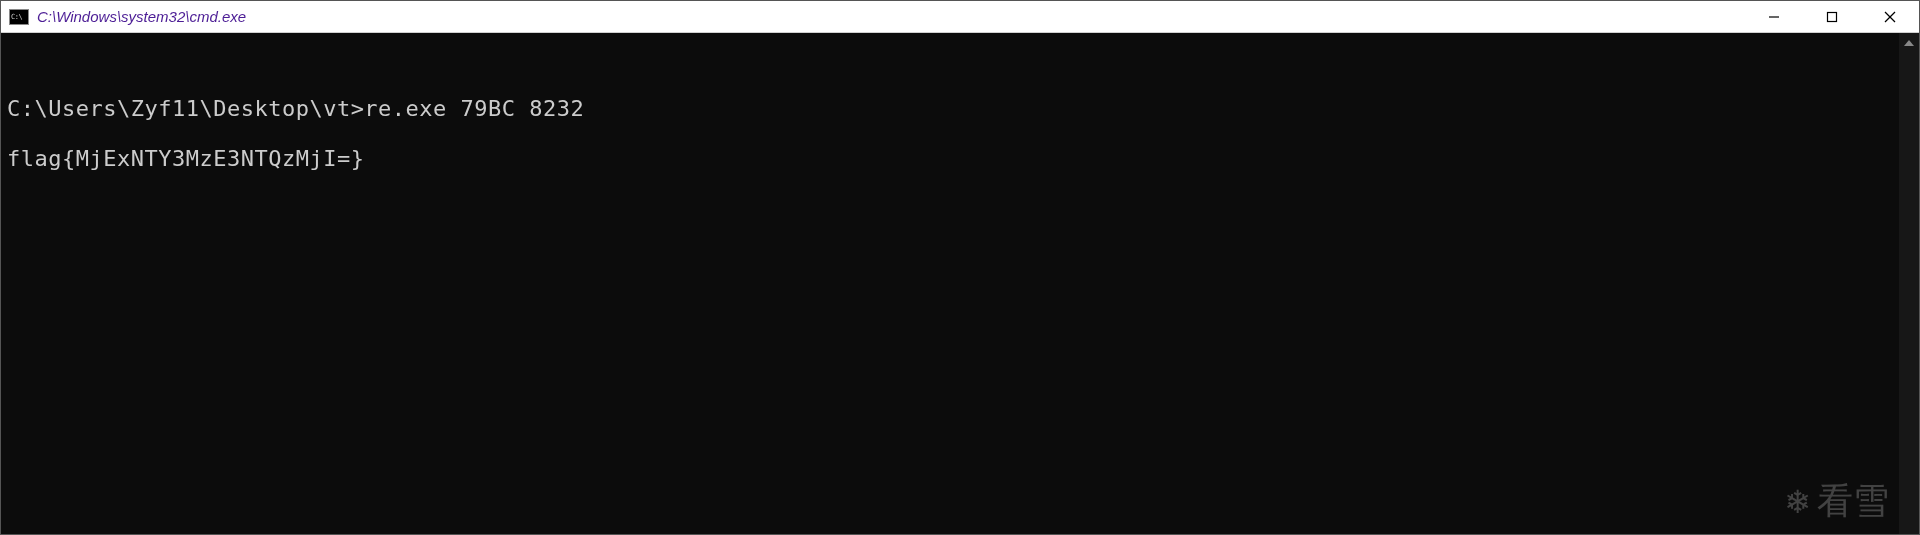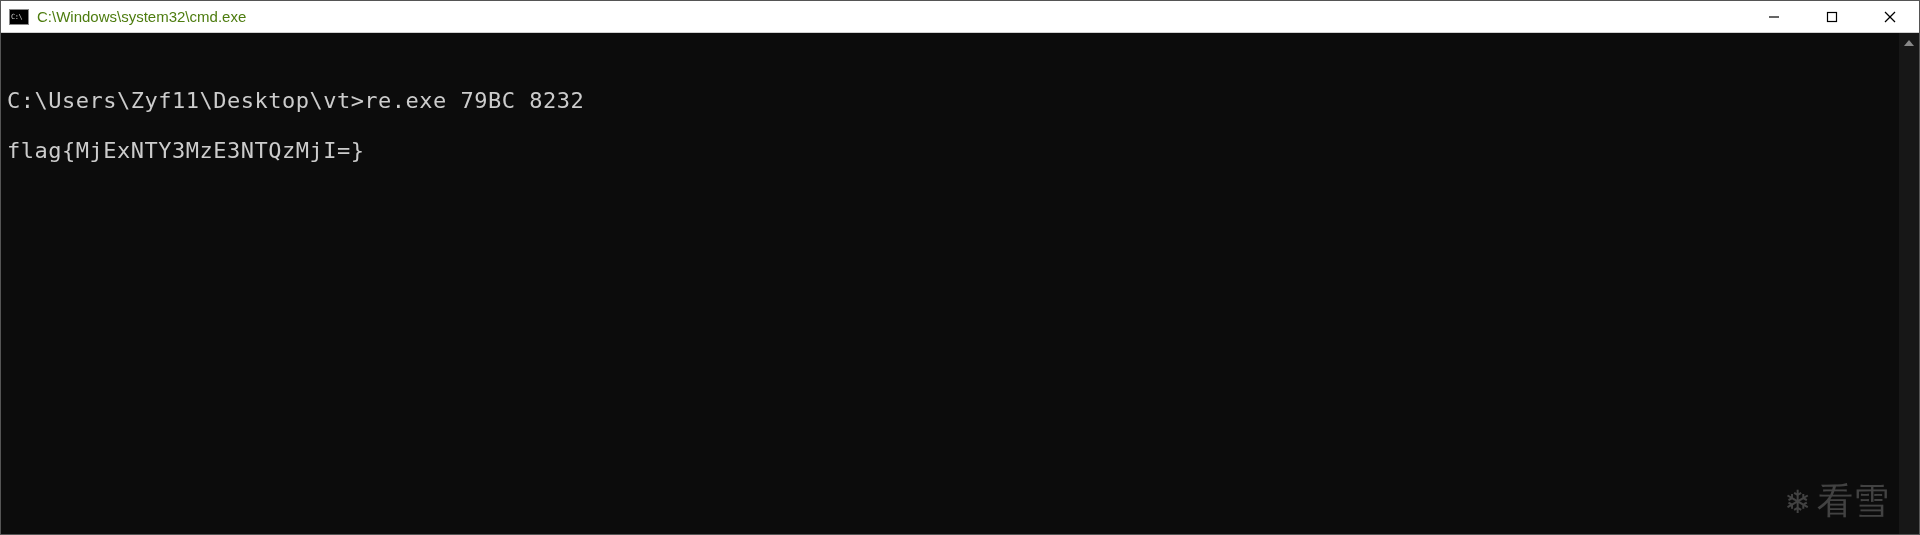--- a/index.html
+++ b/index.html
@@ -49,22 +49,23 @@
     .titlebar-icon-text {
       font-family: "Consolas", monospace;
       font-size: 7px;
       color: #ccc;
       padding-left: 1px;
       letter-spacing: -0.5px;
     }
     
     .titlebar-text {
       font-size: 15px;
-      color: #4d7c0f;
+      color: #4c1d95;
       flex: 1;
+      font-style: italic;
     }
     
     .window-controls {
       display: flex;
       height: 100%;
     }
     
     .window-control {
       width: 58px;
       height: 100%;
@@ -81,21 +82,21 @@
     
     .terminal-area {
       flex: 1;
       background: #0c0c0c;
       display: flex;
       position: relative;
     }
     
     .terminal-content {
       flex: 1;
-      padding: 4px 6px;
+      padding: 12px 6px;
       font-family: "NSimSun", "SimSun", "Consolas", monospace;
       font-size: 22px;
       line-height: 1.15;
       color: #cccccc;
       white-space: pre;
       letter-spacing: 0.5px;
     }
     
     .terminal-line {
       display: block;

